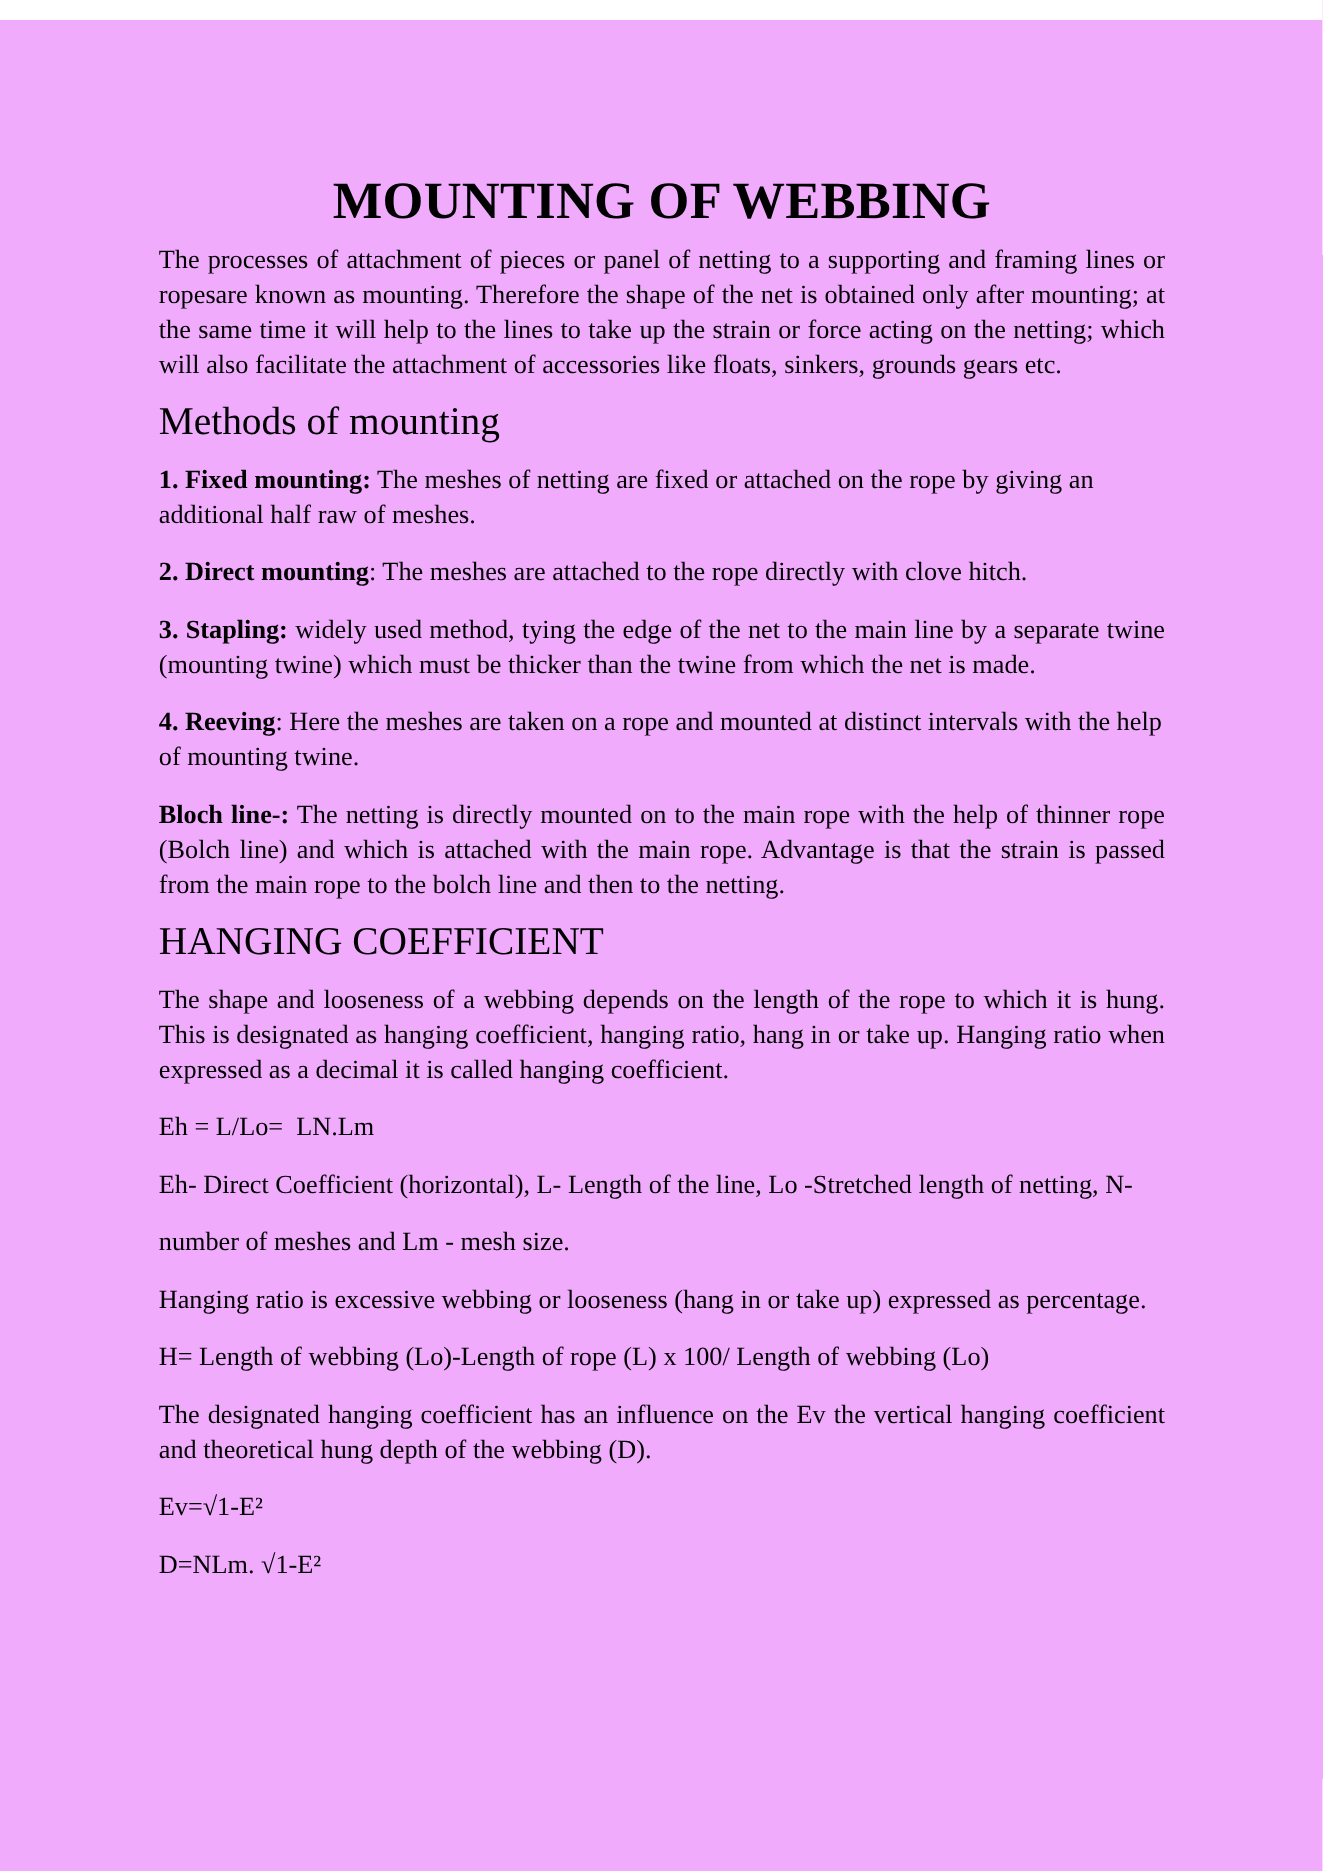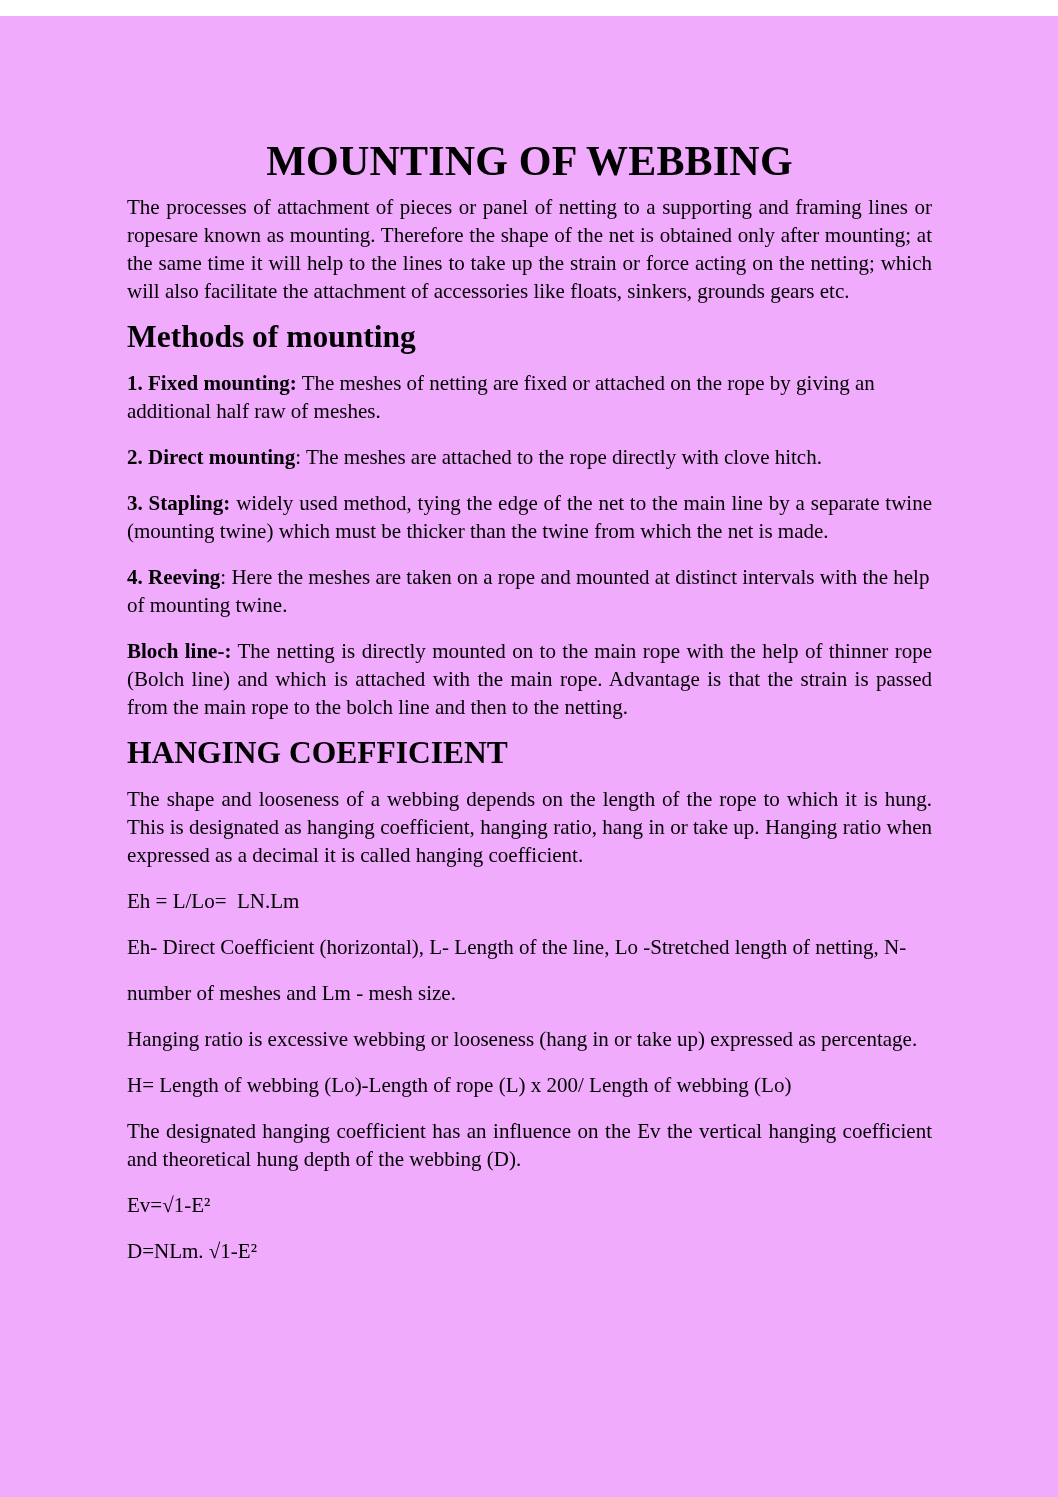--- a/index.html
+++ b/index.html
@@ -12,21 +12,21 @@
     background: #f0abfc;
     color: #000000;
     font-family: "Liberation Serif", "DejaVu Serif", serif;
     font-size: 21px;
     line-height: 28px;
     padding: 131px 126px 0 127px;
     overflow: hidden;
   }
   .block { margin: 0 0 18px 0; }
   .title { font-weight: bold; text-align: center; letter-spacing: 0.2px; }
-  .heading { font-weight: bold; }
+  .heading { font-weight: normal; }
   .justify { text-align: justify; }
   .pre { white-space: pre-wrap; }
   b { font-weight: bold; }
 </style>
 </head>
 <body>
 
 <div class="page">
 
   <h1 class="block title">MOUNTING OF WEBBING</h1>
@@ -50,21 +50,21 @@
   <p class="block justify">The shape and looseness of a webbing depends on the length of the rope to which it is hung. This is designated as hanging coefficient, hanging ratio, hang in or take up. Hanging ratio when expressed as a decimal it is called hanging coefficient.</p>
 
   <p class="block pre">Eh = L/Lo=  LN.Lm</p>
 
   <p class="block justify">Eh- Direct Coefficient (horizontal), L- Length of the line, Lo -Stretched length of netting, N-</p>
 
   <p class="block">number of meshes and Lm - mesh size.</p>
 
   <p class="block justify">Hanging ratio is excessive webbing or looseness (hang in or take up) expressed as percentage.</p>
 
-  <p class="block pre">H= Length of webbing (Lo)-Length of rope (L) x 200/ Length of webbing (Lo)</p>
+  <p class="block pre">H= Length of webbing (Lo)-Length of rope (L) x 100/ Length of webbing (Lo)</p>
 
   <p class="block justify">The designated hanging coefficient has an influence on the Ev the vertical hanging coefficient and theoretical hung depth of the webbing (D).</p>
 
   <p class="block pre">Ev=√1-E²</p>
 
   <p class="block pre">D=NLm. √1-E²</p>
 
 </div>
 
 </body></html>

